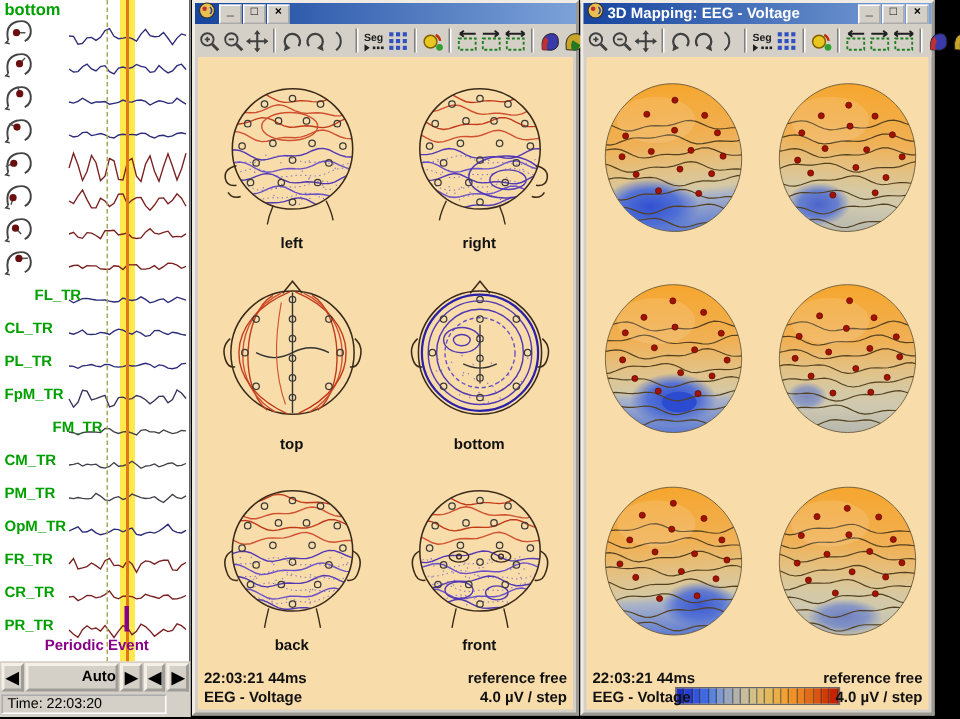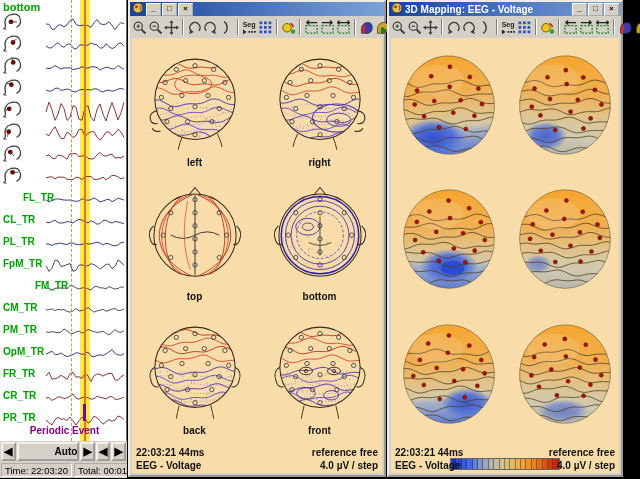--- a/index.html
+++ b/index.html
@@ -17,21 +17,21 @@
   #cursor-line{position:absolute;left:84px;top:0;width:2px;height:441px;background:#e07818;z-index:4;}
   #cursor-dash{position:absolute;left:71px;top:0;width:0;height:441px;border-left:1px dashed #a8a850;z-index:4;}
   #event-tick{position:absolute;left:83px;top:404px;width:3px;height:17px;background:#880088;z-index:6;}
   #event-label{position:absolute;left:0;top:425px;width:127px;text-align:center;padding-left:2px;box-sizing:border-box;
                font-size:10px;font-weight:bold;z-index:6;white-space:nowrap;}
   #transport{position:absolute;left:0;top:441px;width:127px;height:21px;background:#d4d0c8;
              display:flex;align-items:center;padding:0 1px;gap:1px;box-sizing:border-box;}
   .trbtn{height:19px;background:#d4d0c8;border:2px outset #f4f0e8;display:flex;align-items:center;
          justify-content:center;font-size:11px;font-weight:bold;box-sizing:border-box;flex:1;}
   #statusbar{position:absolute;left:0;top:462px;width:127px;height:16px;background:#d4d0c8;
-             display:flex;gap:2px;padding:1px;box-sizing:border-box;overflow:hidden;}
+             display:flex;gap:2px;padding:1px;box-sizing:border-box;overflow:hidden;flex-direction:column;}
   .scell{border:1px inset #fff;font-size:9.5px;padding:0 3px;white-space:nowrap;display:flex;align-items:center;}
   
   .win{position:absolute;top:0;height:477px;background:#d4d0c8;border:2px outset #f0ece4;box-sizing:border-box;}
   #win0{left:128px;width:258px;}
   #win1{left:387px;width:236px;}
   .titlebar{height:14px;display:flex;align-items:center;padding:0 2px;gap:2px;}
   .wtitle{color:#fff;font-size:10px;font-weight:bold;flex:1;white-space:nowrap;overflow:hidden;}
   .winbtns{display:flex;gap:1px;}
   .winbtn{width:13px;height:11px;background:#d4d0c8;border:1px outset #fff;font-size:8px;line-height:9px;
           text-align:center;font-weight:bold;font-family:"Liberation Mono",monospace;}

